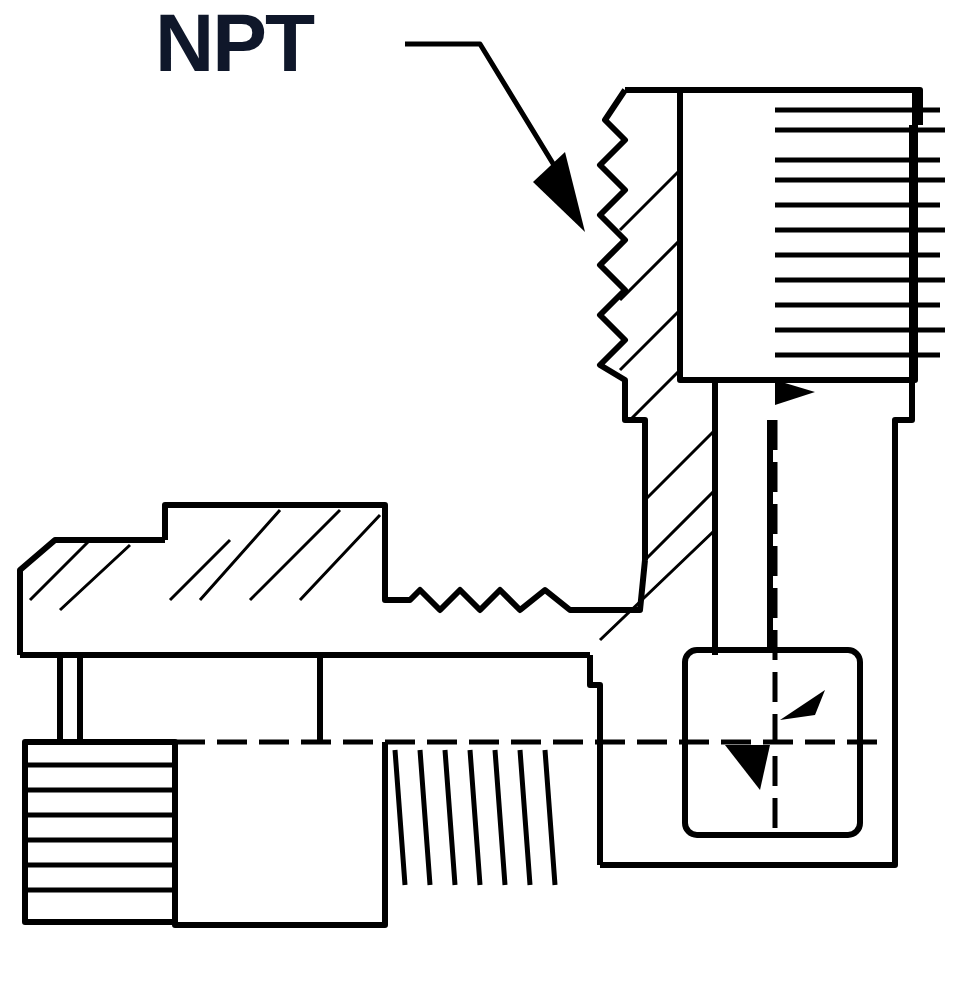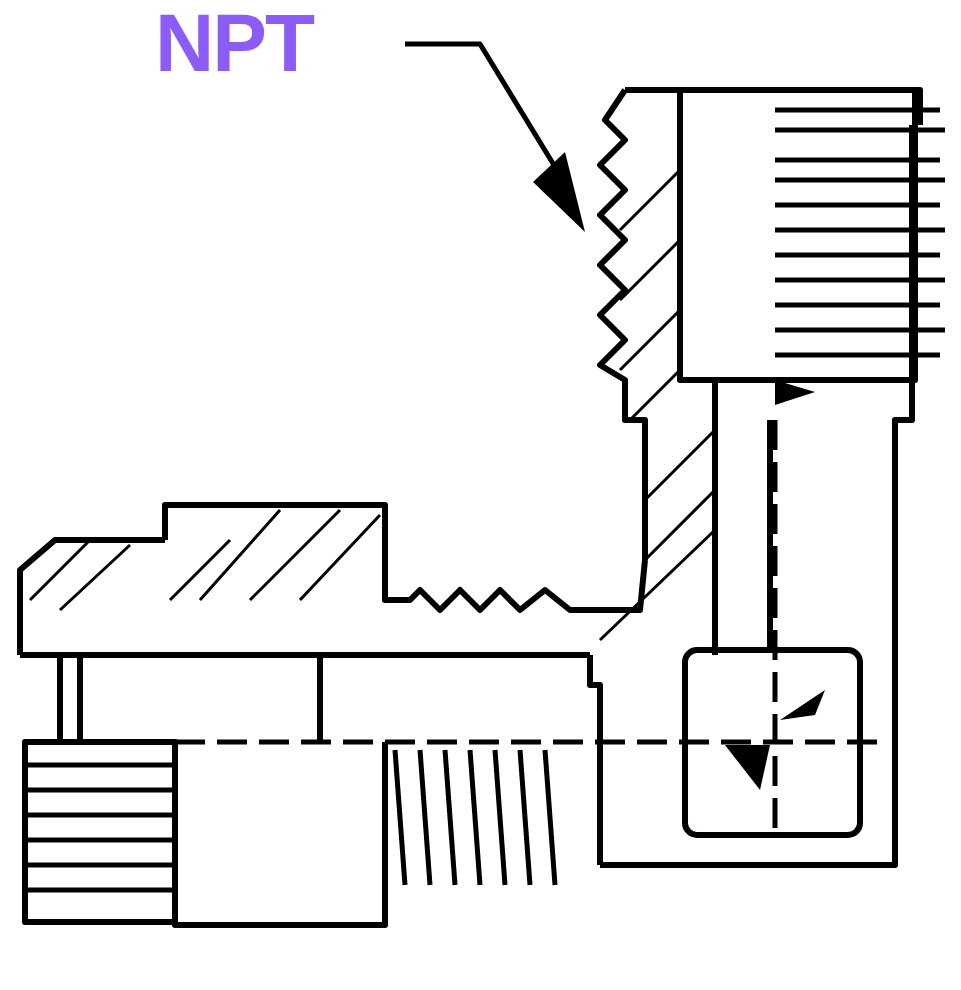--- a/index.html
+++ b/index.html
@@ -1,17 +1,17 @@
 <!DOCTYPE html>
 <html><head>
 <meta charset="utf-8">
 <style>
 html,body{margin:0;padding:0;background:#fff;}
 body{width:961px;height:990px;position:relative;overflow:hidden;font-family:"Liberation Sans",sans-serif;}
-#label{position:absolute;left:155px;top:2px;font-size:82px;font-weight:bold;color:#8b5cf6;letter-spacing:-2px;line-height:1;}
+#label{position:absolute;left:155px;top:2px;font-size:82px;font-weight:bold;color:#0f172a;letter-spacing:-2px;line-height:1;}
 svg{position:absolute;left:0;top:0;}
 </style>
 </head>
 <body>
 
 <div id="label">NPT</div>
 
 <svg width="961" height="990" viewBox="0 0 961 990" fill="none" stroke="#000" stroke-width="6" stroke-linejoin="round">
 
   <g>

